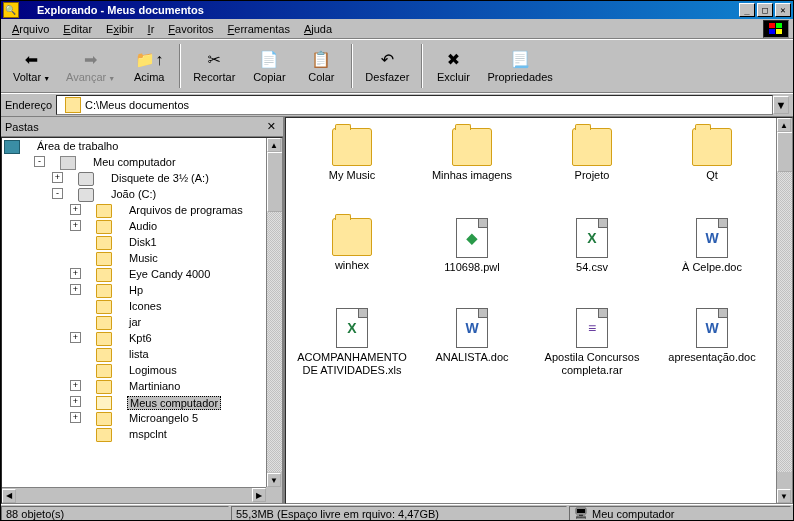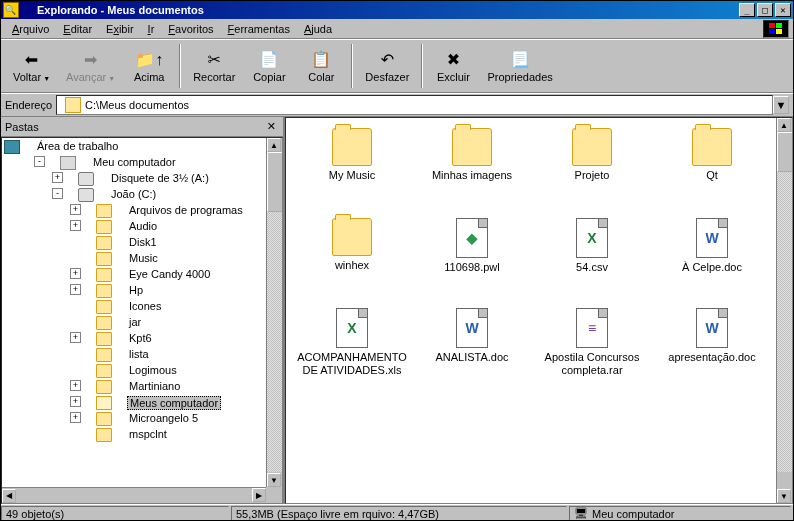--- a/index.html
+++ b/index.html
@@ -348,19 +348,19 @@
     <div class="content-scroll-v">
       <div class="sb-arrow">▲</div>
         <div class="sb-thumb"></div>
         <div class="sb-track" style="height:300px;"></div>
         <div class="sb-arrow" style="position:absolute;bottom:0;">▼</div>
     </div>
   </div>
 </div>
 
 <div class="statusbar">
-  <div class="status-cell" style="width:228px;">49 objeto(s)</div>
+  <div class="status-cell" style="width:228px;">88 objeto(s)</div>
   <div class="status-cell" style="width:336px;">55,3MB (Espaço livre em rquivo: 4,47GB)</div>
   <div class="status-cell" style="flex:1;">
     <span style="margin-right:4px;">🖥</span>
     <span>Meu computador</span>
   </div>
 </div>
 
 </body></html>

